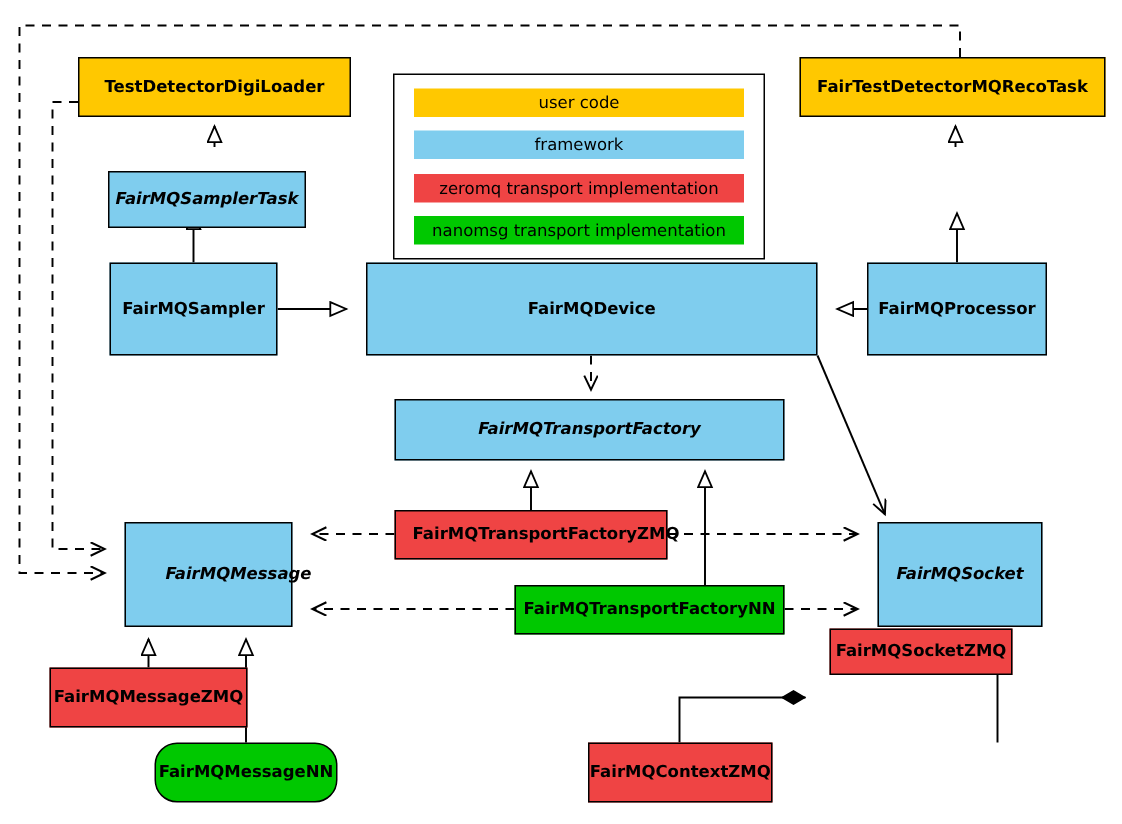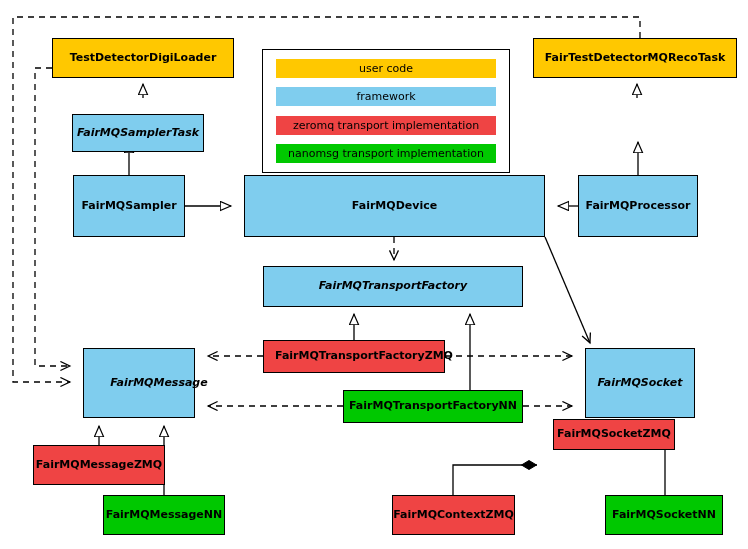--- a/index.html
+++ b/index.html
@@ -88,18 +88,17 @@
 
   <div class="node fw" style="left:244px;top:175px;width:301px;height:62px;">FairMQDevice</div>
   <div class="node fw abstract" style="left:263px;top:266px;width:260px;height:41px;">FairMQTransportFactory</div>
   <div class="node zmq" style="left:263px;top:340px;width:182px;height:33px;padding-left:24px;">FairMQTransportFactoryZMQ</div>
   <div class="node nn" style="left:343px;top:390px;width:180px;height:33px;">FairMQTransportFactoryNN</div>
 
   <div class="node fw abstract" style="left:83px;top:348px;width:112px;height:70px;padding-left:44px;">FairMQMessage</div>
   <div class="node fw abstract" style="left:585px;top:348px;width:110px;height:70px;">FairMQSocket</div>
 
   <div class="node zmq" style="left:33px;top:445px;width:132px;height:40px;">FairMQMessageZMQ</div>
-  <div class="node nn" style="left:103px;top:495px;width:122px;height:40px;">FairMQMessageNN</div>
+  <div class="node nn" style="left:103px;top:495px;width:122px;height:40px;border-radius:15px;">FairMQMessageNN</div>
   <div class="node zmq" style="left:553px;top:419px;width:122px;height:31px;">FairMQSocketZMQ</div>
   <div class="node zmq" style="left:392px;top:495px;width:123px;height:40px;">FairMQContextZMQ</div>
-  <div class="node nn" style="left:605px;top:495px;width:118px;height:40px;">FairMQSocketNN</div>
 
 </div>
 
 </body></html>

